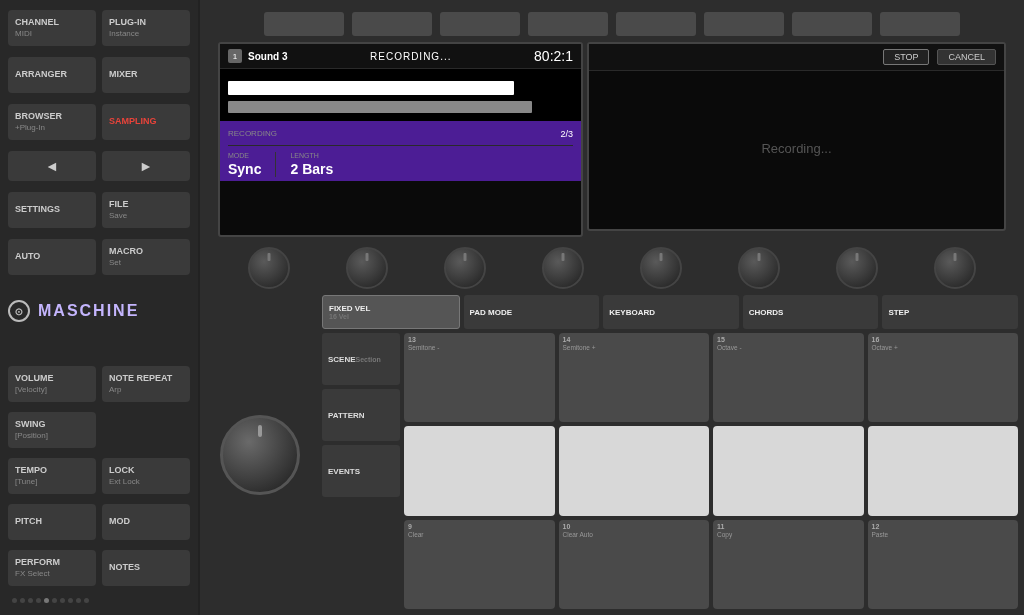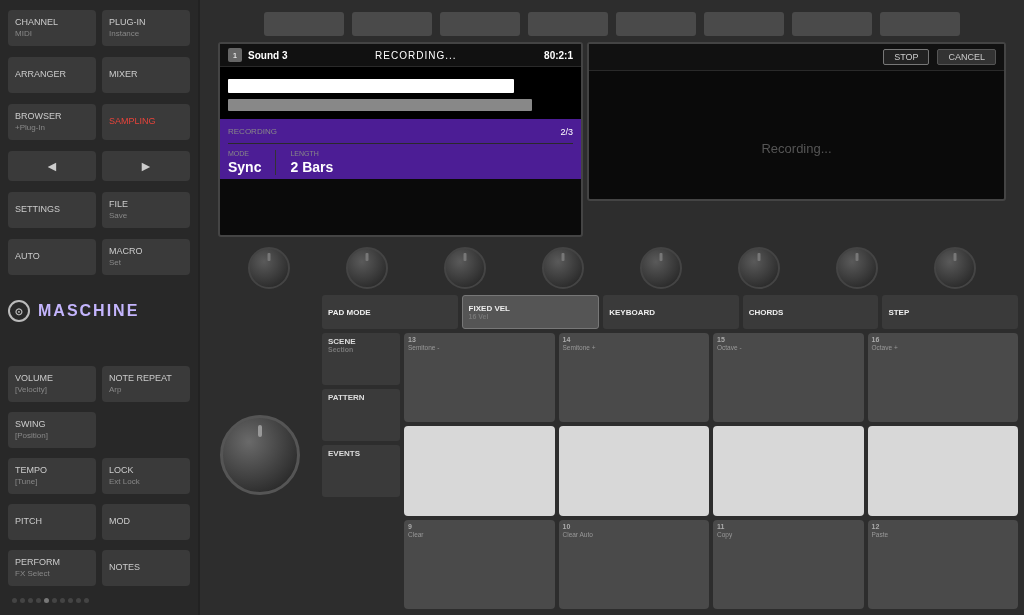--- a/index.html
+++ b/index.html
@@ -32,21 +32,21 @@
       line-height: 1.3;
       min-height: 36px;
       display: flex;
       flex-direction: column;
       justify-content: center;
     }
 
     .btn .main-label {
       font-size: 9px;
       color: #ccc;
-      font-weight: normal;
+      font-weight: bold;
       text-transform: uppercase;
     }
 
     .btn .sub-label {
       font-size: 8px;
       color: #888;
       font-weight: normal;
     }
 
     .btn.red-label .main-label {
@@ -133,21 +133,21 @@
       height: 195px;
       background: #0a0a0a;
       border: 2px solid #444;
       border-radius: 3px;
       overflow: hidden;
       flex-shrink: 0;
     }
 
     .display-b {
       flex: 1;
-      height: 159px;
+      height: 189px;
       background: #0a0a0a;
       border: 2px solid #444;
       border-radius: 3px;
       overflow: hidden;
     }
 
     
     .knobs-strip {
       display: flex;
       justify-content: space-around;
@@ -191,22 +191,23 @@
       border: none;
       border-radius: 3px;
       color: #bbb;
       font-size: 7.5px;
       font-weight: bold;
       padding: 4px 6px;
       cursor: pointer;
       text-align: left;
       min-height: 52px;
       display: flex;
-      flex-direction: column;
+      flex-direction: row;
       justify-content: flex-start;
+      align-items: center;
     }
 
     .scene-btn .sl { font-size: 8px; font-weight: bold; color: #ddd; text-transform: uppercase; }
     .scene-btn .ss { font-size: 7px; color: #777; }
 
     .pad-cell {
       background: #4a4a4a;
       border-radius: 4px;
       cursor: pointer;
       padding: 3px 4px;
@@ -406,21 +407,21 @@
 
     <div class="displays-row">
 
       <div class="display-a">
         <div style="display: flex; justify-content: space-between; align-items: center; padding: 4px 8px; background: #111; border-bottom: 1px solid #2a2a2a;">
           <div style="display: flex; align-items: center; gap: 6px;">
             <div style="background: #666; color: #fff; width: 14px; height: 14px; display: flex; align-items: center; justify-content: center; font-size: 8px; border-radius: 2px;">1</div>
             <span style="color: #fff; font-size: 10px; font-weight: bold;">Sound 3</span>
           </div>
           <span style="color: #fff; font-size: 10px; letter-spacing: 1px;">RECORDING...</span>
-          <span style="color: #fff; font-size: 10px; font-weight: bold;">80:2:1</span>
+          <span style="color: #fff; font-size: 14px; font-weight: normal;">80:2:1</span>
         </div>
 
         <div style="padding: 12px 8px 8px; background: #000;">
           <div style="height: 14px; background: #fff; width: 83%; border-radius: 1px; margin-bottom: 6px;"></div>
           <div style="height: 12px; background: #888; width: 88%; border-radius: 1px;"></div>
         </div>
 
         <div style="padding: 8px 8px 4px; background: #4c1d95;">
           <div style="display: flex; justify-content: space-between; align-items: flex-start;">
             <span style="color: #888; font-size: 8px; text-transform: uppercase;">Recording</span>
@@ -465,26 +466,26 @@
 
       <div style="width: 120px; flex-shrink: 0; display: flex; align-items: center; justify-content: center; padding: 4px;">
         <div style="width: 80px; height: 80px; background: radial-gradient(circle at 35% 32%, #6a6a6a, #1a1a1a); border-radius: 50%; border: 3px solid #555; position: relative; cursor: pointer;">
           <div style="position: absolute; top: 7px; left: 50%; transform: translateX(-50%); width: 4px; height: 12px; background: #999; border-radius: 2px;"></div>
         </div>
       </div>
 
       <div style="flex: 1; display: flex; flex-direction: column; padding: 0 6px 6px 2px;">
 
         <div style="display: flex; gap: 4px; margin-bottom: 4px;">
-          <button class="modeB">
-            <span class="ml">PAD MODE</span>
-          </button>
           <button class="modeB active-mode">
             <span class="ml">FIXED VEL</span>
             <span class="ms">16 Vel</span>
+          </button>
+          <button class="modeB">
+            <span class="ml">PAD MODE</span>
           </button>
           <button class="modeB">
             <span class="ml">KEYBOARD</span>
           </button>
           <button class="modeB">
             <span class="ml">CHORDS</span>
           </button>
           <button class="modeB">
             <span class="ml">STEP</span>
           </button>

